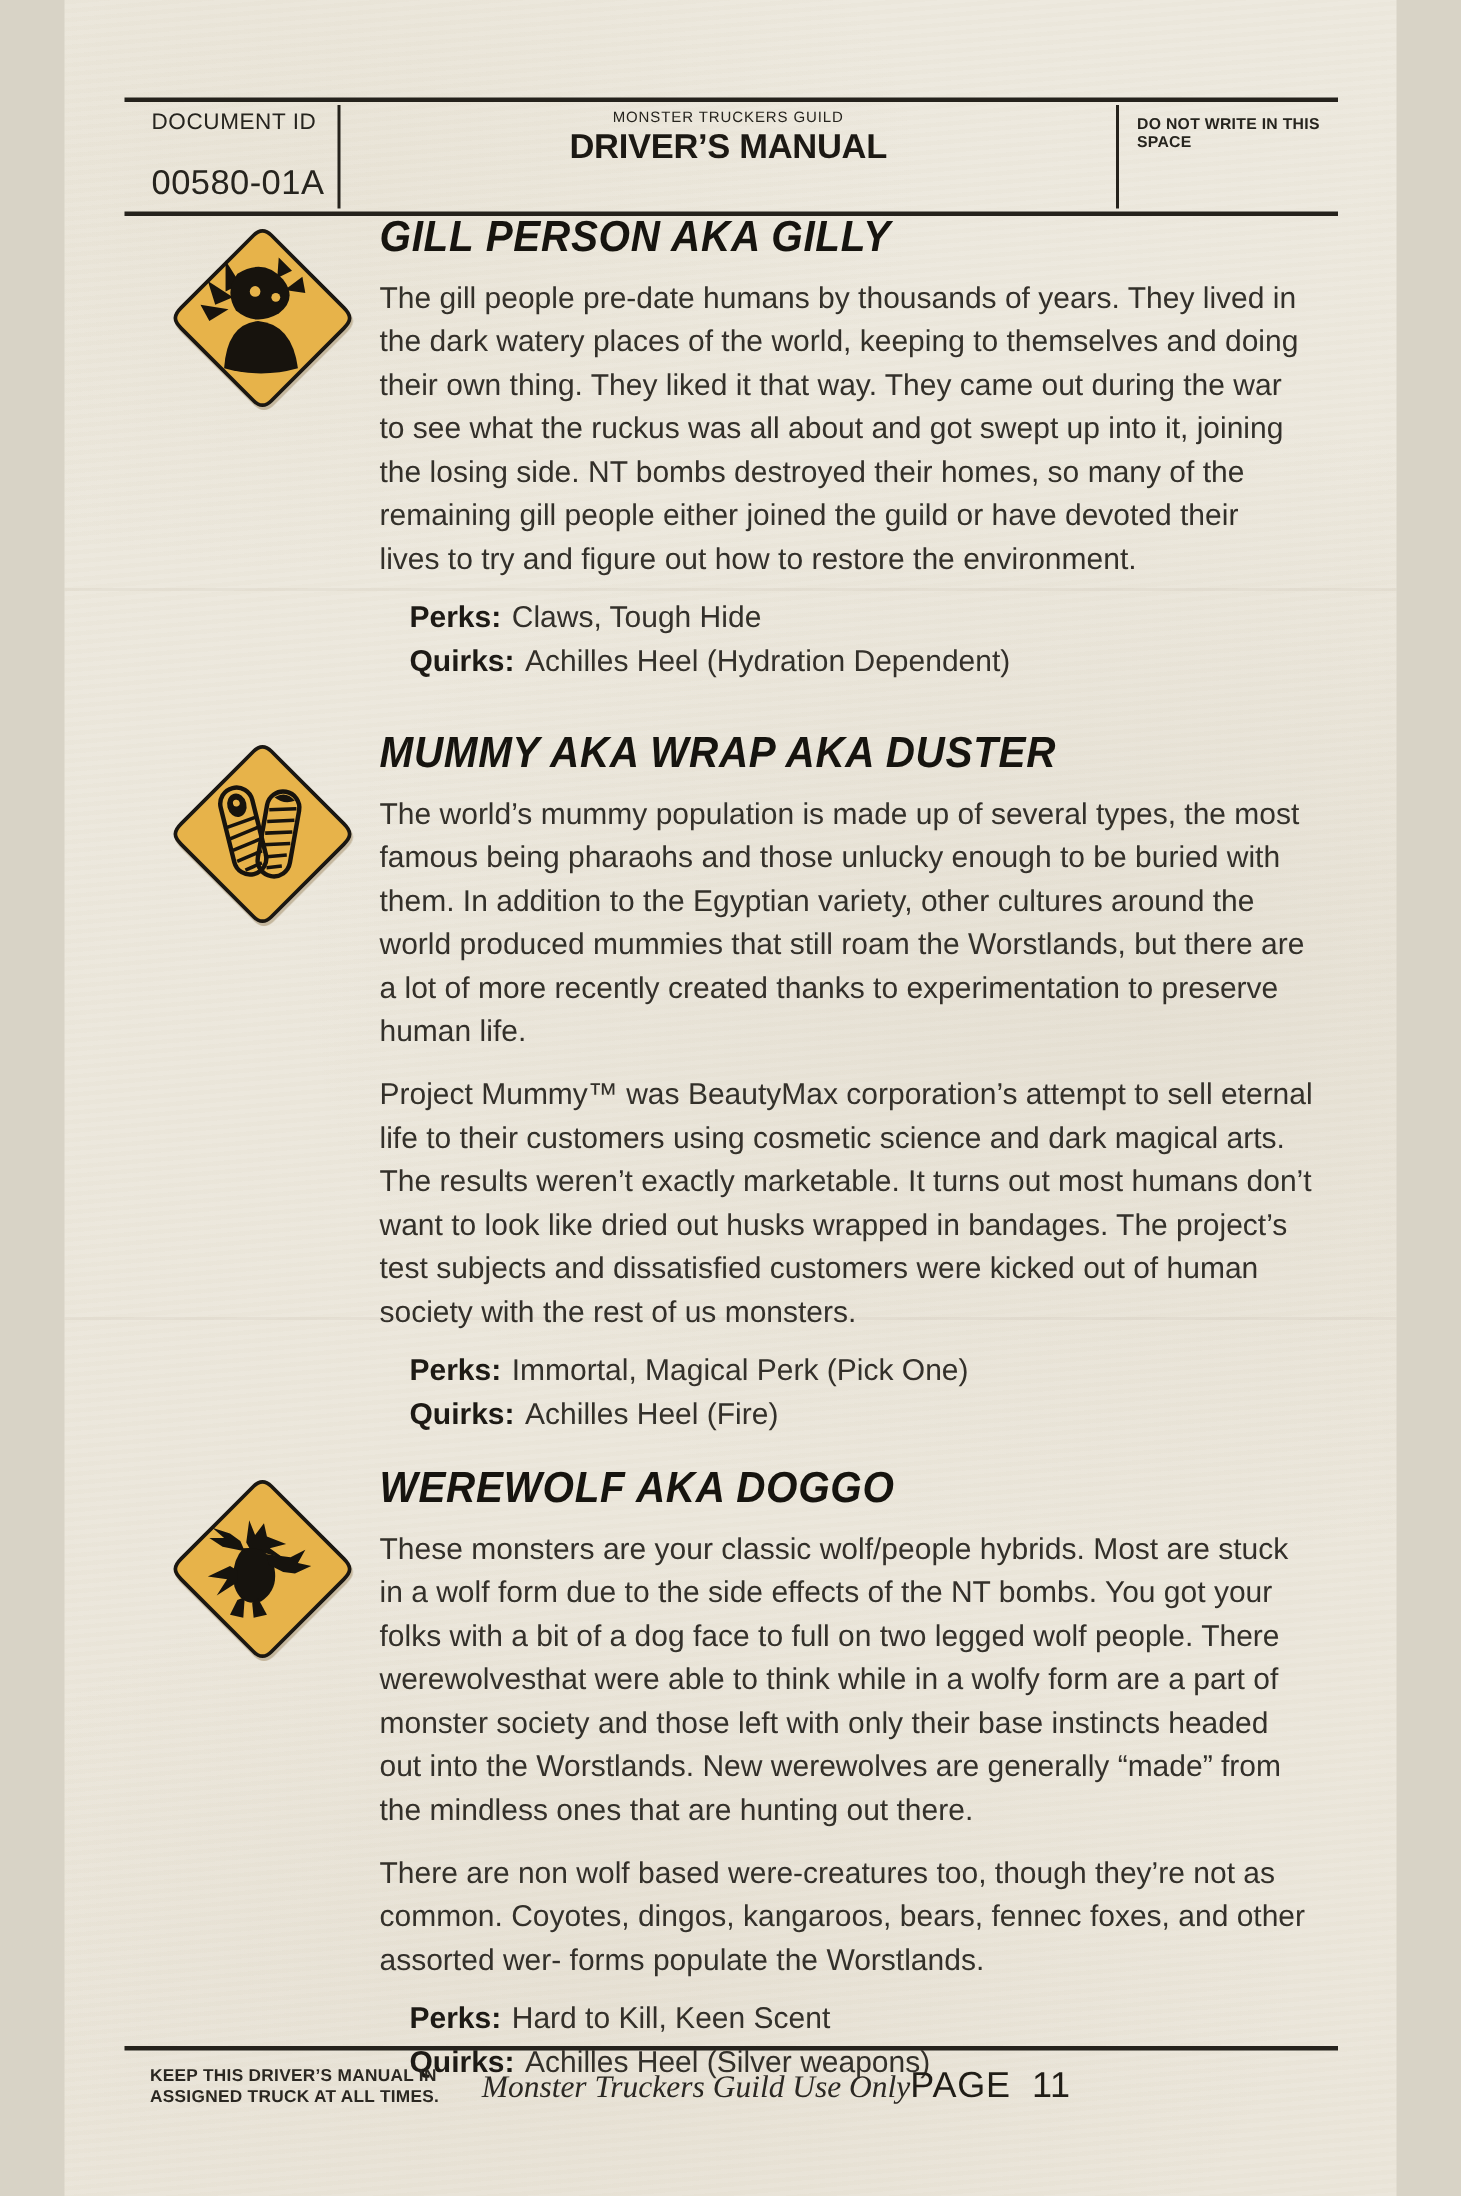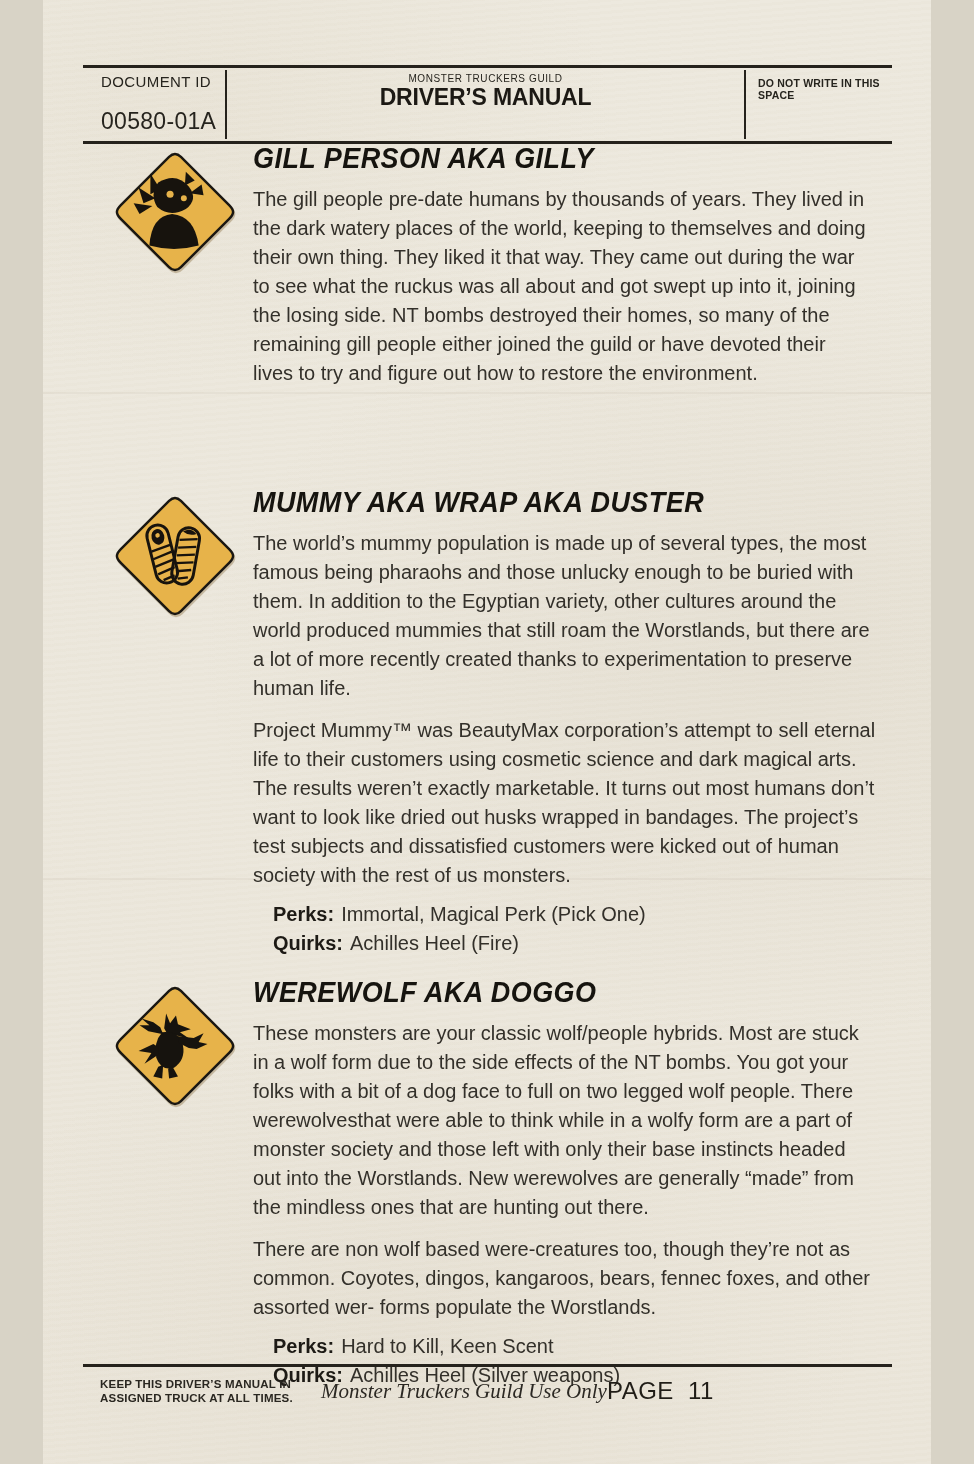--- a/index.html
+++ b/index.html
@@ -110,20 +110,24 @@
     </svg>
     <h2 class="sec-heading">GILL PERSON AKA GILLY</h2>
     <div class="sec-body">
       <p class="para">The gill people pre-date humans by thousands of years. They lived in
 the dark watery places of the world, keeping to themselves and doing
 their own thing. They liked it that way. They came out during the war
 to see what the ruckus was all about and got swept up into it, joining
 the losing side. NT bombs destroyed their homes, so many of the
 remaining gill people either joined the guild or have devoted their
 lives to try and figure out how to restore the environment.</p>
+      <div class="traits">
+        <div><span class="trait-label">Perks:</span><span>Claws, Tough Hide</span></div>
+        <div><span class="trait-label">Quirks:</span><span>Achilles Heel (Hydration Dependent)</span></div>
+      </div>
     </div>
   </div>
 
   <div class="section" style="top:977px">
     <svg class="sign" viewBox="0 0 130 130">
       <path d="M65 6 Q68 6 71 9 L120 58 Q124 62 124 65 Q124 68 120 72 L71 121 Q68 124 65 124 Q62 124 59 121 L10 72 Q6 68 6 65 Q6 62 10 58 L59 9 Q62 6 65 6 Z" fill="#e7b34a" stroke="#1a1712" stroke-width="2.5"></path>
       <g fill="#16130e">
         <polygon points="56,32 60,42 66,34 68,43 81,48 70,51 80,58 66,54 59,56 54,47"></polygon>
         <path d="M52 51 Q69 49 73 64 Q76 79 64 87 Q51 91 46 77 Q43 61 52 51 Z"></path>
         <polygon points="68,55 84,57 94,52 89,61 98,63 87,68 79,67 69,62"></polygon>

